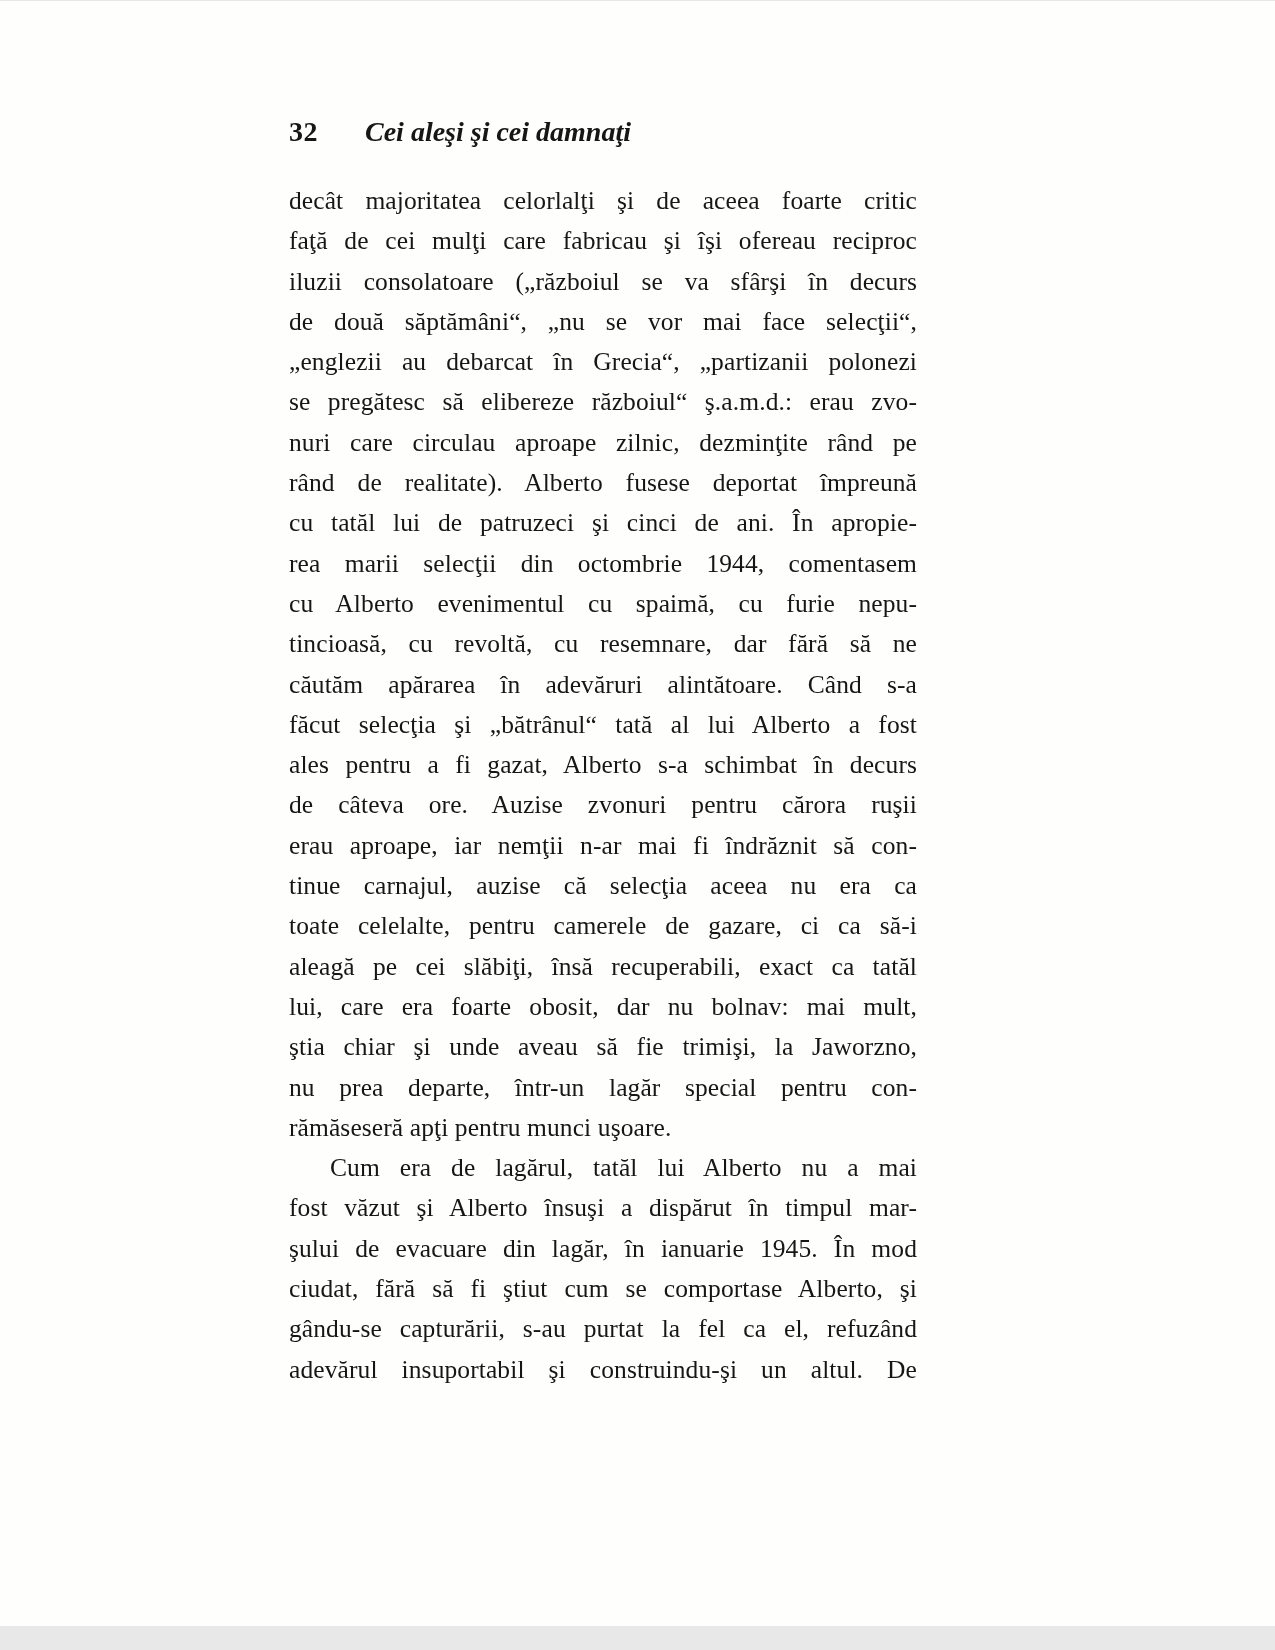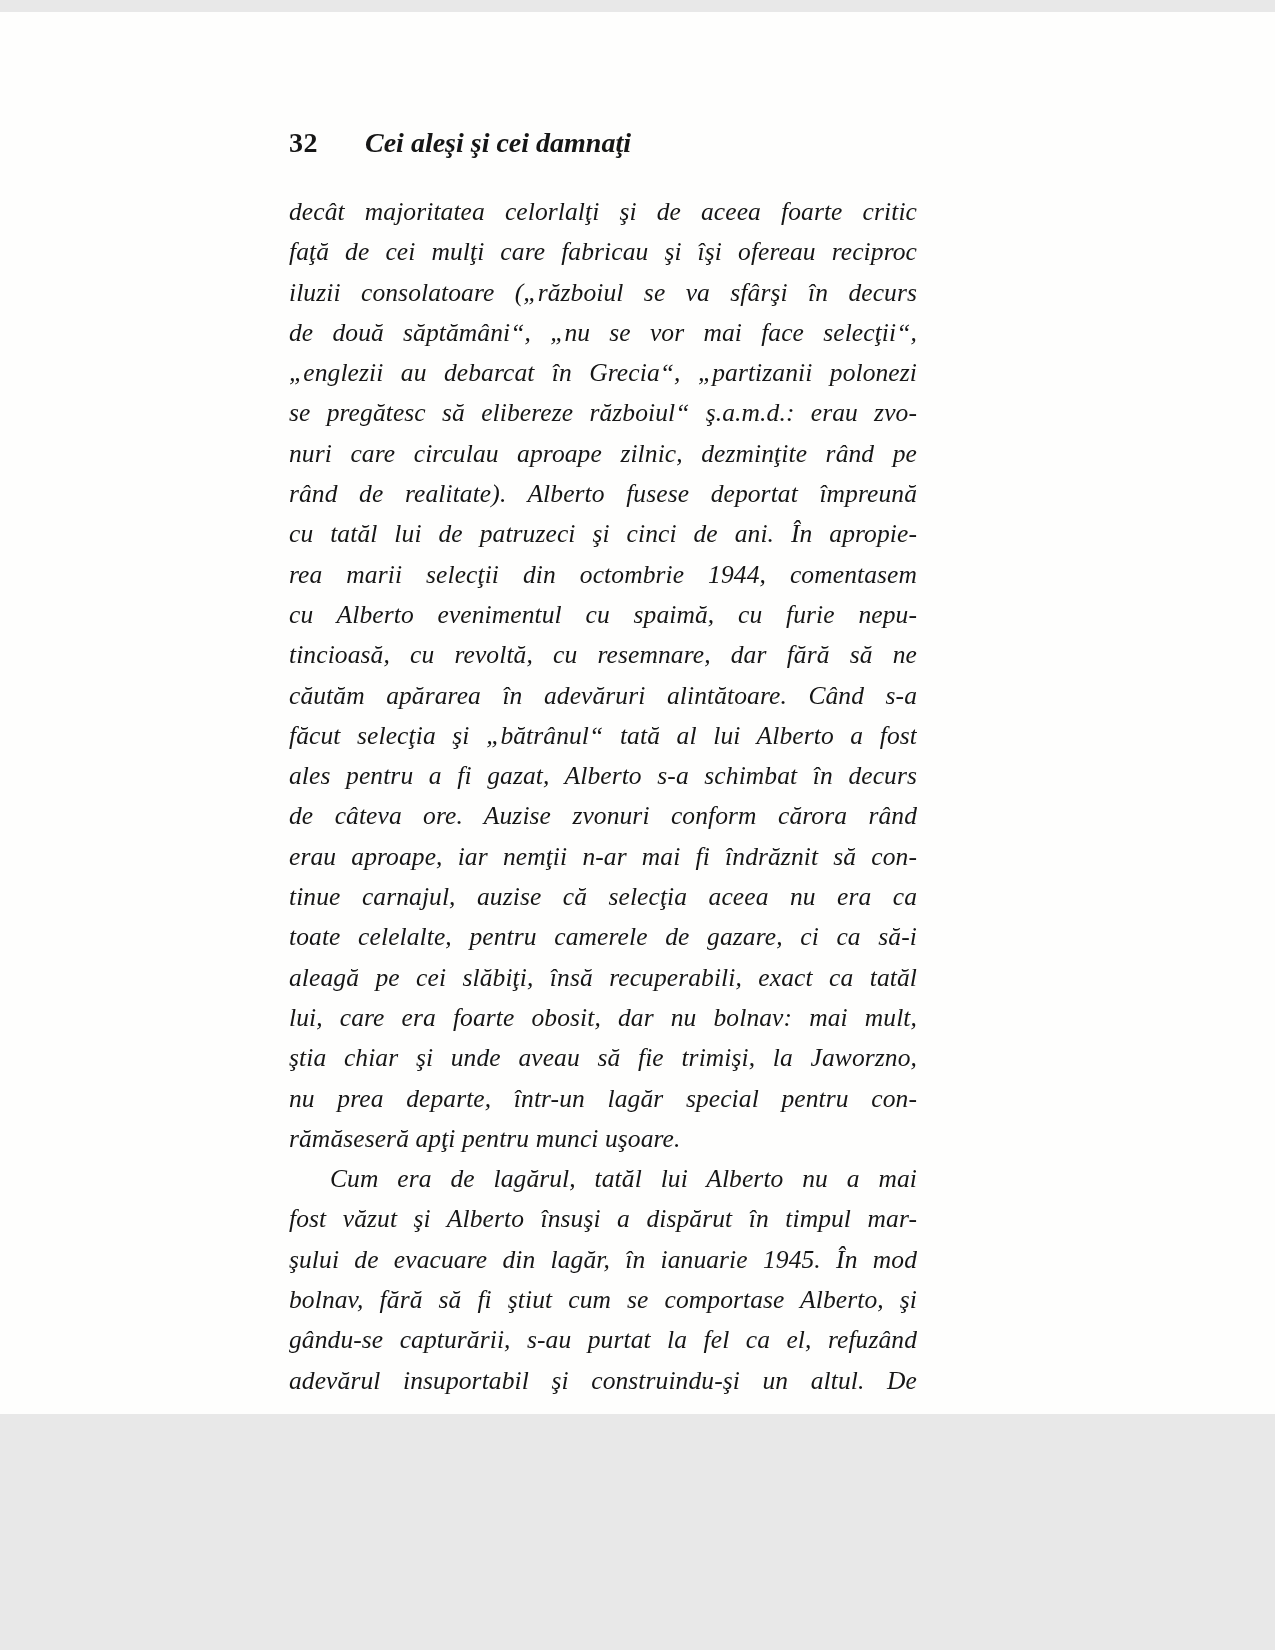--- a/index.html
+++ b/index.html
@@ -1,24 +1,24 @@
 <!DOCTYPE html>
 <html><head>
 <meta charset="utf-8">
 <style>
   html, body { margin: 0; padding: 0; background: #e8e8e8; }
   .page {
     position: relative;
     width: 1275px;
-    height: 1402px;
+    height: 1625px;
     background: #fefefd;
     font-family: "Liberation Serif", serif;
     color: #161616;
     overflow: hidden;
-    margin: 12px auto;
+    margin: 1px auto;
   }
   .content {
     position: absolute;
     left: 289px;
     top: 114px;
     width: 628px;
   }
   .running-head {
     display: flex;
     align-items: baseline;
@@ -32,21 +32,20 @@
   }
   .running-title {
     font-style: italic;
     font-weight: bold;
   }
   .body-text {
     margin-top: 32px;
     font-size: 25.5px;
     line-height: 40.3px;
     letter-spacing: 0.1px;
-    font-style: italic;
   }
   .paragraph { margin: 0; }
   .paragraph .line {
     text-align: justify;
     text-align-last: justify;
     white-space: normal;
     overflow: hidden;
   }
   
   .para-end .line:last-child {
@@ -78,34 +77,34 @@
           <div class="line">se pregătesc să elibereze războiul“ ş.a.m.d.: erau zvo-</div>
           <div class="line">nuri care circulau aproape zilnic, dezminţite rând pe</div>
           <div class="line">rând de realitate). Alberto fusese deportat împreună</div>
           <div class="line">cu tatăl lui de patruzeci şi cinci de ani. În apropie-</div>
           <div class="line">rea marii selecţii din octombrie 1944, comentasem</div>
           <div class="line">cu Alberto evenimentul cu spaimă, cu furie nepu-</div>
           <div class="line">tincioasă, cu revoltă, cu resemnare, dar fără să ne</div>
           <div class="line">căutăm apărarea în adevăruri alintătoare. Când s-a</div>
           <div class="line">făcut selecţia şi „bătrânul“ tată al lui Alberto a fost</div>
           <div class="line">ales pentru a fi gazat, Alberto s-a schimbat în decurs</div>
-          <div class="line">de câteva ore. Auzise zvonuri conform cărora rând</div>
+          <div class="line">de câteva ore. Auzise zvonuri pentru cărora ruşii</div>
           <div class="line">erau aproape, iar nemţii n-ar mai fi îndrăznit să con-</div>
           <div class="line">tinue carnajul, auzise că selecţia aceea nu era ca</div>
           <div class="line">toate celelalte, pentru camerele de gazare, ci ca să-i</div>
           <div class="line">aleagă pe cei slăbiţi, însă recuperabili, exact ca tatăl</div>
           <div class="line">lui, care era foarte obosit, dar nu bolnav: mai mult,</div>
           <div class="line">ştia chiar şi unde aveau să fie trimişi, la Jaworzno,</div>
           <div class="line">nu prea departe, într-un lagăr special pentru con-</div>
           <div class="line">rămăseseră apţi pentru munci uşoare.</div>
         </div>
       <div class="paragraph indent-first">
           <div class="line">Cum era de lagărul, tatăl lui Alberto nu a mai</div>
           <div class="line">fost văzut şi Alberto însuşi a dispărut în timpul mar-</div>
           <div class="line">şului de evacuare din lagăr, în ianuarie 1945. În mod</div>
-          <div class="line">bolnav, fără să fi ştiut cum se comportase Alberto, şi</div>
+          <div class="line">ciudat, fără să fi ştiut cum se comportase Alberto, şi</div>
           <div class="line">gându-se capturării, s-au purtat la fel ca el, refuzând</div>
           <div class="line">adevărul insuportabil şi construindu-şi un altul. De</div>
         </div>
     </div>
 
   </div>
 </div>
 
 </body></html>

